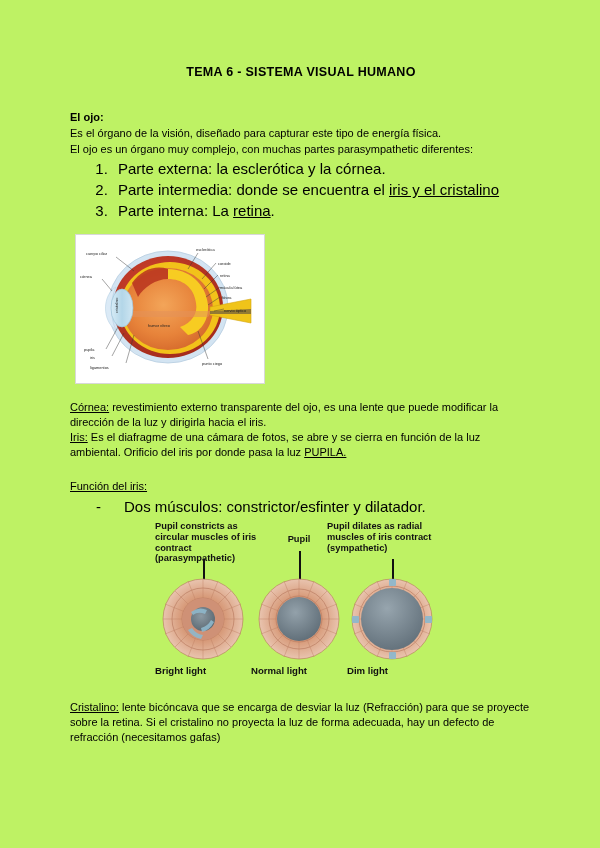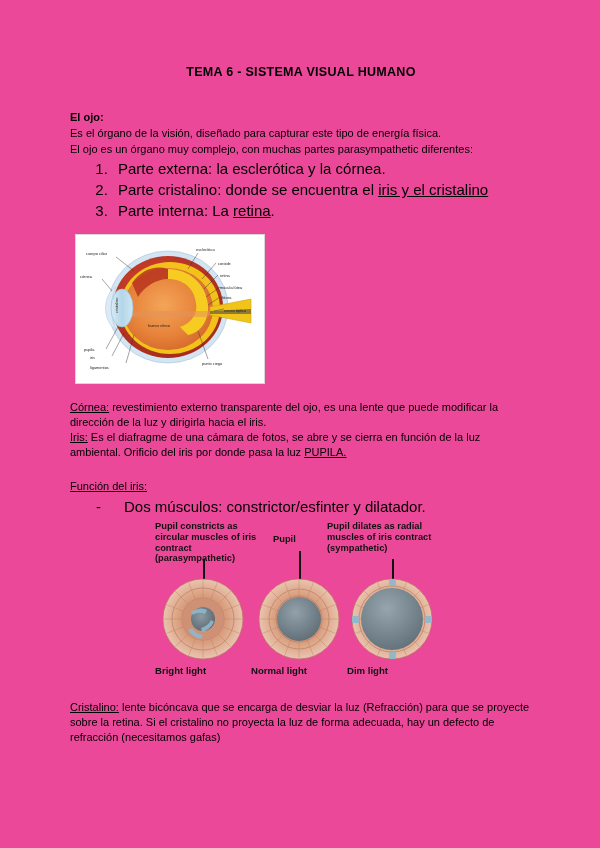--- a/index.html
+++ b/index.html
@@ -15,21 +15,21 @@
     font-family: "Liberation Sans", sans-serif;
     color: #000000;
     overflow: hidden;
   }
 
   .page {
     position: absolute;
     left: 0; top: 0;
     width: 600px;
     height: 848px;
-    background: #ec4899;
+    background: #bef264;
   }
 
   .content {
     position: absolute;
     left: 70px;
     top: 64px;
     width: 462px;
   }
 
   .doc-title {
@@ -114,21 +114,21 @@
     margin: 4px 0 0 85px;
   }
   .cap {
     position: absolute;
     font-size: 9.3px;
     font-weight: bold;
     line-height: 1.17;
     color: #111;
   }
   .cap-left  { left: 0px;   top: 0px;  width: 112px; }
-  .cap-mid   { left: 118px; top: 13px; width: 52px; text-align: left; }
+  .cap-mid   { left: 118px; top: 13px; width: 52px; text-align: center; }
   .cap-right { left: 172px; top: 0px;  width: 122px; }
 
   .iris-row {
     position: absolute;
     left: 0;
     top: 55px;
     width: 290px;
     height: 86px;
   }
   .iris-wrap { position: absolute; width: 86px; height: 86px; }
@@ -171,21 +171,21 @@
 
     <h1 class="doc-title">TEMA 6 - SISTEMA VISUAL HUMANO</h1>
 
     <div>
       <div class="lead-heading">El ojo:</div>
       <p class="para">Es el órgano de la visión, diseñado para capturar este tipo de energía física.</p>
       <p class="para">El ojo es un órgano muy complejo, con muchas partes parasympathetic diferentes:</p>
 
       <ol class="num-list">
         <li><span>Parte externa: la esclerótica y la córnea.</span></li>
-        <li><span>Parte cristalino: donde se encuentra el </span><span class="u">iris y el cristalino</span></li>
+        <li><span>Parte intermedia: donde se encuentra el </span><span class="u">iris y el cristalino</span></li>
         <li><span>Parte interna: La </span><span class="u">retina</span><span>.</span></li>
       </ol>
     </div>
 
     <div class="eye-figure">
       <svg width="186" height="146" viewBox="0 0 186 146" xmlns="http://www.w3.org/2000/svg">
         <defs>
           <radialGradient id="vitG" cx="45%" cy="45%" r="62%">
             <stop offset="0%" stop-color="#f3a559"></stop>
             <stop offset="60%" stop-color="#e7833a"></stop>

